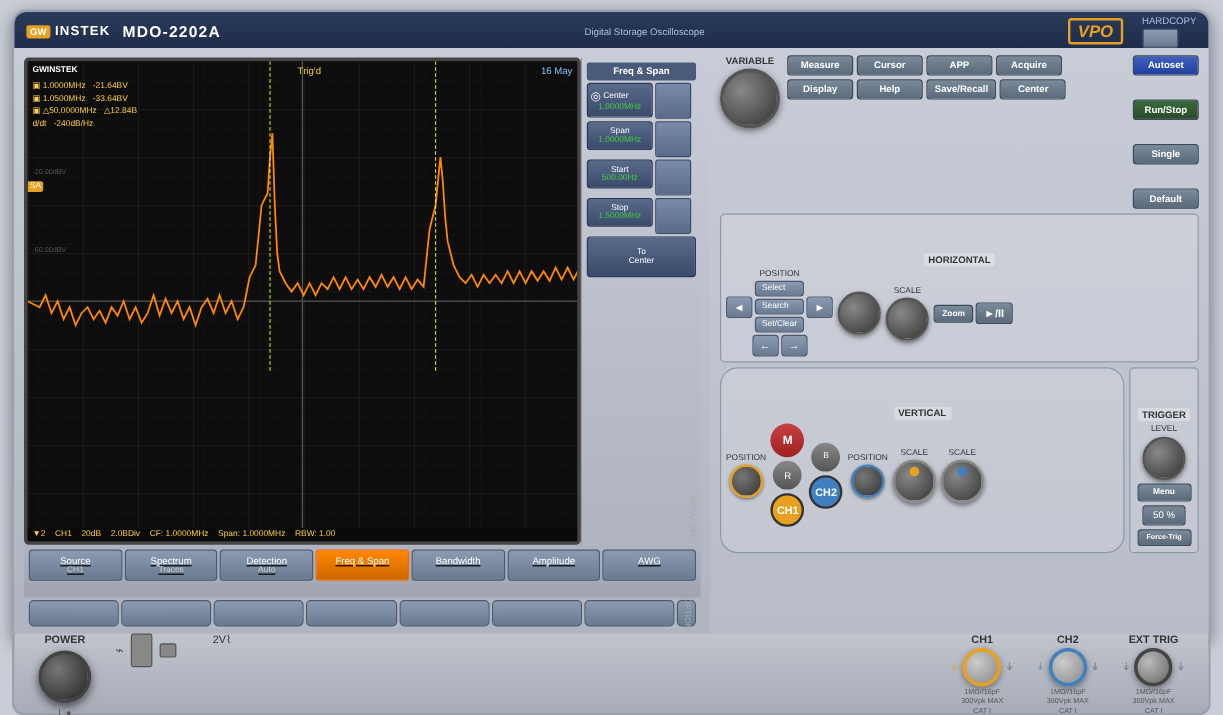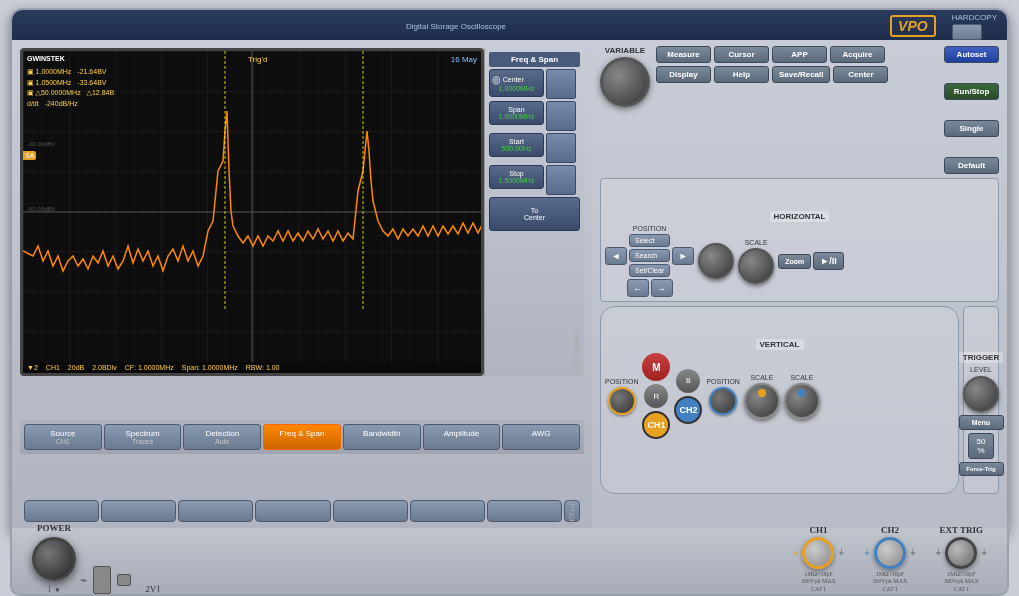--- a/index.html
+++ b/index.html
@@ -97,21 +97,20 @@
       height: calc(100% - 30px);
     }
 
     
     .screen-section {
       width: 580px;
       display: flex;
       flex-direction: column;
       padding: 8px;
       background: linear-gradient(180deg, #c8ccd6 0%, #b0b4c0 100%);
-      gap: 44px;
     }
 
     
     .osc-screen {
       background: #0a0a0a;
       border: 3px solid #444;
       border-radius: 4px;
       flex: 1;
       position: relative;
       overflow: hidden;
@@ -195,22 +194,23 @@
       position: absolute;
       bottom: 0;
       left: 0;
       right: 0;
     }
 
     
     .tab-row {
       display: flex;
       gap: 2px;
-      padding: 4px 4px 4px 4px;
+      padding: 4px 4px 14px 4px;
       background: linear-gradient(180deg, #b0b4c0 0%, #a0a4b0 100%);
+      text-decoration: underline;
     }
 
     .tab-btn {
       background: linear-gradient(180deg, #8a9ab0 0%, #6a7a90 100%);
       color: #fff;
       border: 1px solid #4a5a70;
       border-radius: 3px;
       padding: 4px 6px;
       font-size: 8px;
       text-align: center;
@@ -439,24 +439,23 @@
       position: absolute;
       bottom: 0;
       left: 10px;
       right: 10px;
       height: 68px;
       background: linear-gradient(180deg, #c0c4cc 0%, #a8acb8 100%);
       border-radius: 0 0 10px 10px;
       border: 2px solid #9aa0ae;
       border-top: none;
       display: flex;
-      align-items: flex-end;
+      align-items: flex-start;
       padding: 0 20px;
-      gap: 4px;
-      font-family: Liberation Serif, serif;
+      gap: 20px;
     }
 
     
     .power-section {
       display: flex;
       flex-direction: column;
       align-items: center;
       gap: 4px;
     }
 
@@ -560,20 +559,25 @@
       cursor: pointer;
       text-align: center;
     }
   </style>
 </head>
 <body>
 
 <div class="osc-body">
 
   <div class="top-panel">
+    <div class="brand-logo">
+      <span class="gw-box">GW</span>
+      <span class="gw-instek">INSTEK</span>
+      <span class="model-name">MDO-2202A</span>
+    </div>
     <div class="top-center">
       <div class="digital-text">Digital Storage Oscilloscope</div>
     </div>
     <div class="vpo-logo">VPO</div>
     <div style="margin-left:16px">
       <div class="hardcopy-label">HARDCOPY</div>
       <div style="width:30px;height:16px;background:linear-gradient(180deg,#8a9ab0,#6a7a90);border:1px solid #4a5a70;border-radius:2px;margin-top:2px;cursor:pointer"></div>
     </div>
   </div>
 
@@ -872,21 +876,21 @@
               <div style="font-size:7px;color:#333">SCALE</div>
               <div class="knob-medium" style="border:2px solid #888">
                 <div style="display:flex;justify-content:center;margin-top:4px;gap:2px">
                   <div class="blue-dot"></div>
                 </div>
               </div>
             </div>
           </div>
         </div>
 
-        <div style="width:36px;border:1px solid #8a9aaa;border-radius:4px;padding:17px;background:rgba(255,255,255,0.15);display:flex;flex-direction:column;gap:3px;align-items:center">
+        <div style="width:58px;border:1px solid #8a9aaa;border-radius:4px;padding:5px;background:rgba(255,255,255,0.15);display:flex;flex-direction:column;gap:3px;align-items:center">
           <div class="section-label">TRIGGER</div>
           <div style="font-size:7px;color:#333">LEVEL</div>
           <div class="knob-medium"></div>
           <div class="ctrl-btn" style="min-width:45px;font-size:7px">Menu</div>
           <div class="pct-btn">50 %</div>
           <div class="ctrl-btn" style="min-width:45px;font-size:6px">Force-Trig</div>
         </div>
       </div>
 
     </div>

